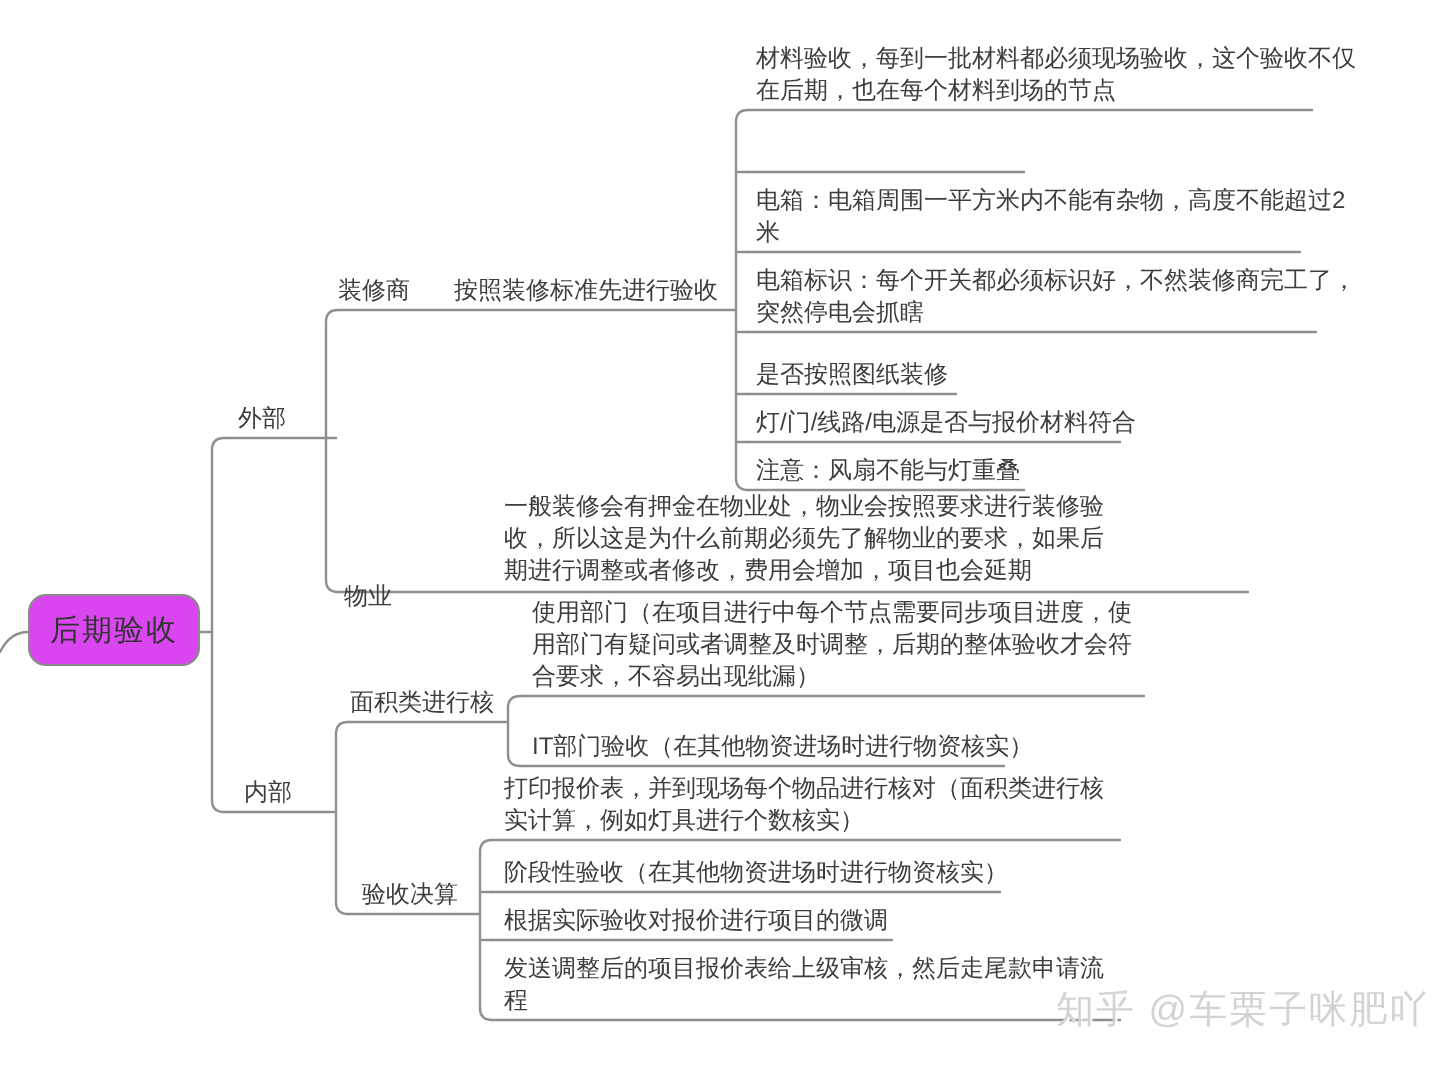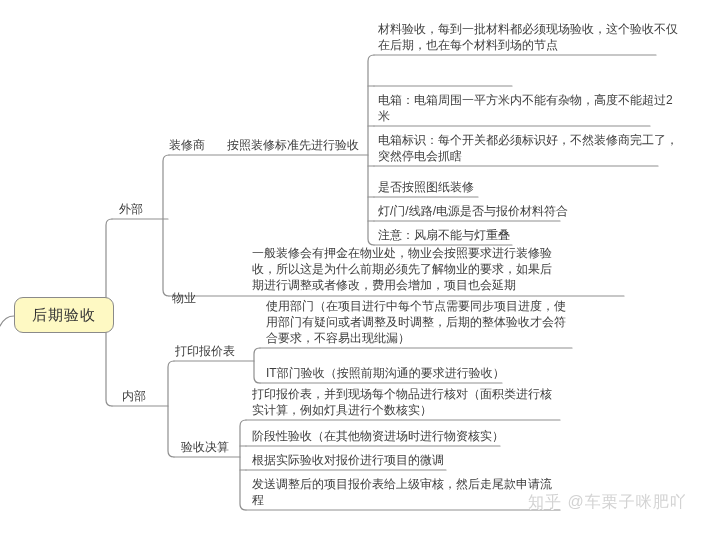--- a/index.html
+++ b/index.html
@@ -16,34 +16,34 @@
     position:absolute;
     font-size:12px;
     line-height:16px;
     white-space:pre-wrap;
     color:#3d3d3d;
     cursor:default;
   }
   .root{
     position:absolute;
     left:14px;top:297px;
-    width:100px;height:36px;
-    background:#fef9c3;
+    width:86px;height:36px;
+    background:#d946ef;
     border:1.5px solid #8a8a8a;
     border-radius:9px;
     display:flex;align-items:center;justify-content:center;
     font-size:15px;
     letter-spacing:1px;
     box-sizing:border-box;
     color:#333;
   }
   .watermark{
     position:absolute;
     left:528px;top:492px;
-    font-size:16px;
+    font-size:19px;
     letter-spacing:1px;
     color:#d3d3d3;
     text-shadow:1px 1px 0 #ffffff;
     white-space:nowrap;
   }
 </style>
 </head>
 <body>
 
 <div id="canvas">
@@ -113,25 +113,25 @@
 突然停电会抓瞎</div>
   <div class="node" style="left:378px;top:179px;">是否按照图纸装修</div>
   <div class="node" style="left:378px;top:203px;">灯/门/线路/电源是否与报价材料符合</div>
   <div class="node" style="left:378px;top:227px;">注意：风扇不能与灯重叠</div>
 
   <div class="node" style="left:172px;top:290px;">物业</div>
   <div class="node" style="left:228px;top:245px;margin-left:24px;">一般装修会有押金在物业处，物业会按照要求进行装修验
 收，所以这是为什么前期必须先了解物业的要求，如果后
 期进行调整或者修改，费用会增加，项目也会延期</div>
 
-  <div class="node" style="left:175px;top:343px;">打印报价表</div>
+  <div class="node" style="left:175px;top:343px;">面积类进行核</div>
   <div class="node" style="left:266px;top:298px;">使用部门（在项目进行中每个节点需要同步项目进度，使
 用部门有疑问或者调整及时调整，后期的整体验收才会符
 合要求，不容易出现纰漏）</div>
-  <div class="node" style="left:266px;top:365px;">IT部门验收（按照前期沟通的要求进行验收）</div>
+  <div class="node" style="left:266px;top:365px;">IT部门验收（在其他物资进场时进行物资核实）</div>
 
   <div class="node" style="left:181px;top:439px;">验收决算</div>
   <div class="node" style="left:252px;top:386px;">打印报价表，并到现场每个物品进行核对（面积类进行核
 实计算，例如灯具进行个数核实）</div>
   <div class="node" style="left:252px;top:428px;text-align:center;">阶段性验收（在其他物资进场时进行物资核实）</div>
   <div class="node" style="left:252px;top:452px;">根据实际验收对报价进行项目的微调</div>
   <div class="node" style="left:252px;top:476px;">发送调整后的项目报价表给上级审核，然后走尾款申请流
 程</div>
 
   <div class="watermark">知乎 @车栗子咪肥吖</div>

